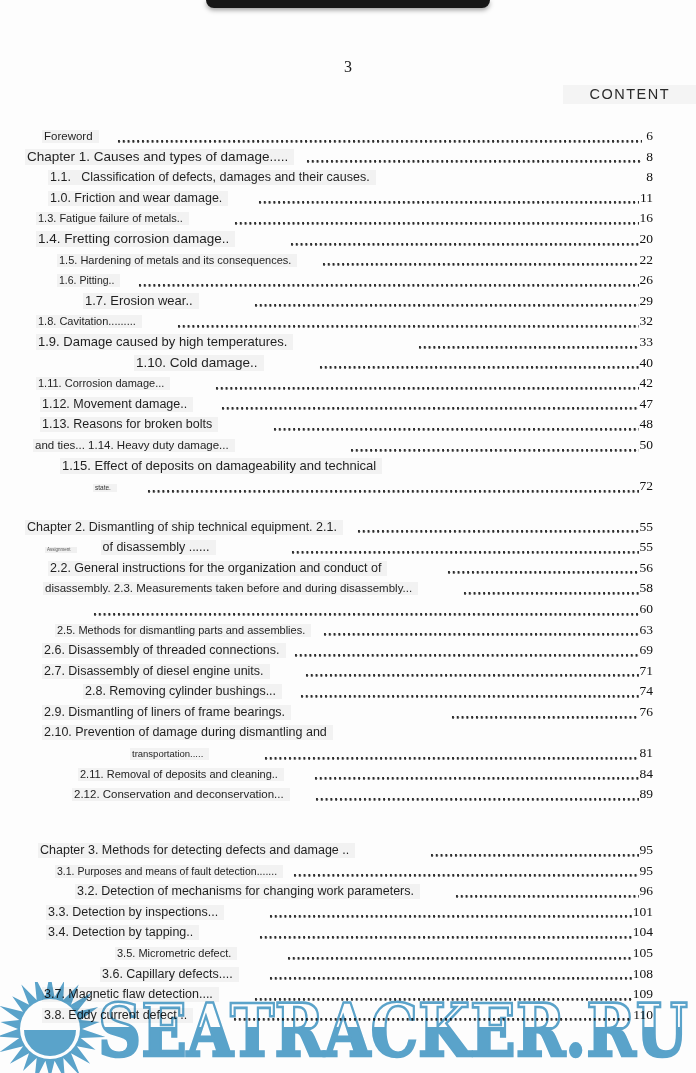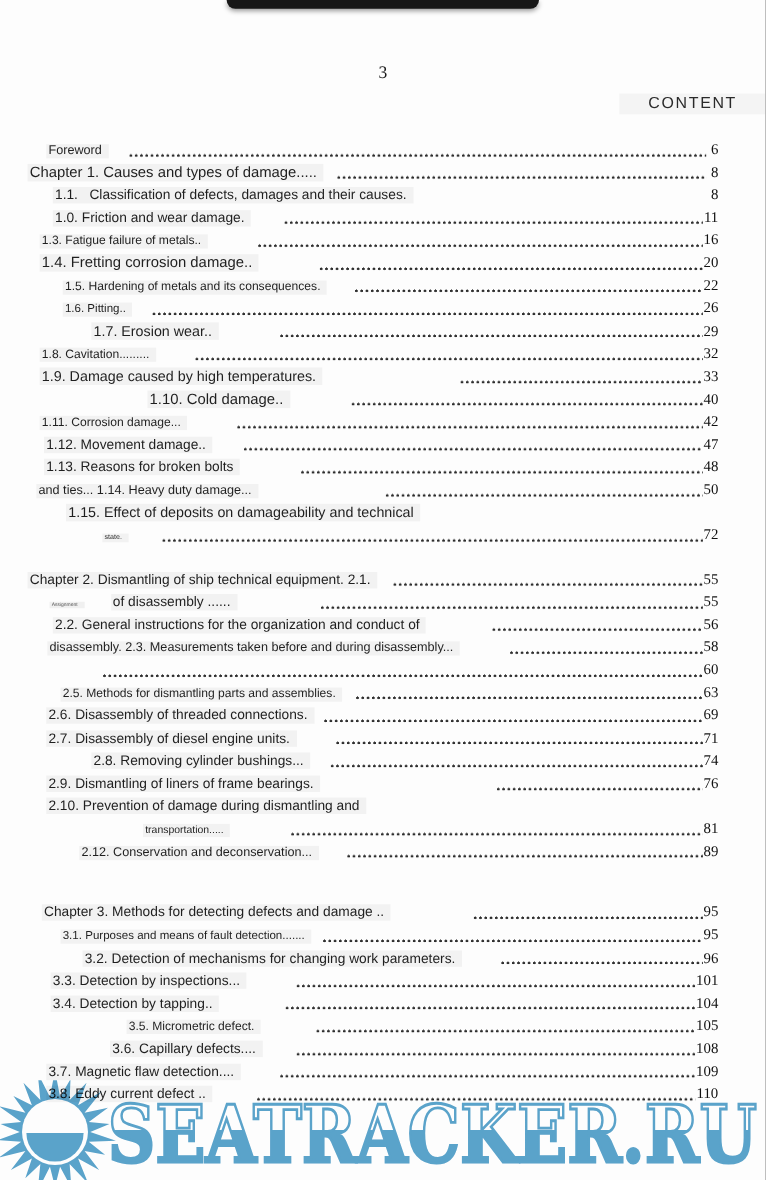--- a/index.html
+++ b/index.html
@@ -188,20 +188,25 @@
     <div class="ln f12" style="padding-left:17px">
         <span class="t">2.10. Prevention of damage during dismantling and</span>
         <span class="ld none"></span>
         <span class="pg"></span>
       </div>
     <div class="ln f9" style="padding-left:105px">
         <span class="t">transportation.....</span>
         <span class="ld" style="margin-left:55px"></span>
         <span class="pg">81</span>
       </div>
+    <div class="ln f11" style="padding-left:53px">
+        <span class="t">2.11. Removal of deposits and cleaning..</span>
+        <span class="ld" style="margin-left:30px"></span>
+        <span class="pg">84</span>
+      </div>
     <div class="ln f115 gap21" style="padding-left:47px">
         <span class="t">2.12. Conservation and deconservation...</span>
         <span class="ld" style="margin-left:25px"></span>
         <span class="pg">89</span>
       </div>
 
     <div class="ln f12" style="padding-left:13px">
         <span class="t">Chapter 3. Methods for detecting defects and damage ..</span>
         <span class="ld" style="margin-left:75px"></span>
         <span class="pg">95</span>

